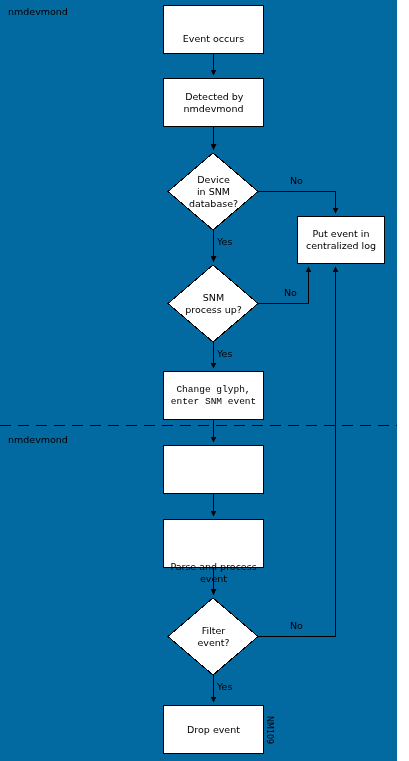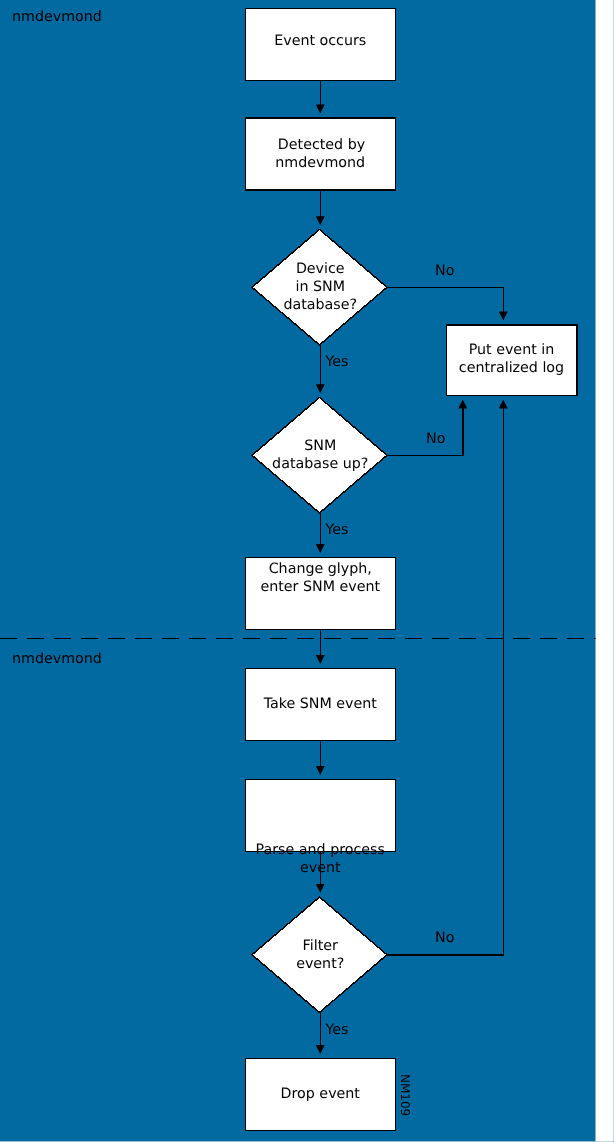--- a/index.html
+++ b/index.html
@@ -111,39 +111,38 @@
 
       <path d="M 258 636.5 L 335.5 636.5 L 335.5 267" marker-end="url(#arrow)"></path>
 
       <line x1="213.5" y1="675" x2="213.5" y2="702" marker-end="url(#arrow)"></line>
     </g>
   </svg>
 
   <div class="lane-label" style="left:8px; top:6px;">nmdevmond</div>
   <div class="lane-label" style="left:8px; top:434px;">nmdevmond</div>
 
-  <div class="node-label" style="left:163px; top:3px; width:101px; height:49px;border-radius:22px;">Event occurs</div>
+  <div class="node-label" style="left:163px; top:14px; width:101px; height:49px;border-radius:22px;">Event occurs</div>
 
   <div class="node-label" style="left:163px; top:78px; width:101px; height:49px;text-align:right;">Detected by
 nmdevmond</div>
 
   <div class="node-label" style="left:168px; top:153px; width:91px; height:78px;">Device
 in SNM
 database?</div>
 
   <div class="node-label" style="left:297px; top:216px; width:88px; height:48px;">Put event in
 centralized log</div>
 
   <div class="node-label" style="left:168px; top:265px; width:91px; height:78px;">SNM
-database up?</div>
+process up?</div>
 
-  <div class="node-label" style="left:163px; top:361px; width:101px; height:49px;">Change glyph,
+  <div class="node-label" style="left:163px; top:371px; width:101px; height:49px;font-family:Liberation Mono, monospace;">Change glyph,
 enter SNM event</div>
 
-  <div class="node-label" style="left:163px; top:445px; width:101px; height:49px;">Take SNM event</div>
 
   <div class="node-label" style="left:163px; top:548px; width:101px; height:49px;">Parse and process
 event</div>
 
   <div class="node-label" style="left:168px; top:598px; width:91px; height:78px;text-align:center;">Filter
 event?</div>
 
   <div class="node-label" style="left:163px; top:705px; width:101px; height:49px;border-radius:13px;">Drop event</div>
 
   <div class="edge-label" style="left:290px; top:175px;">No</div>

